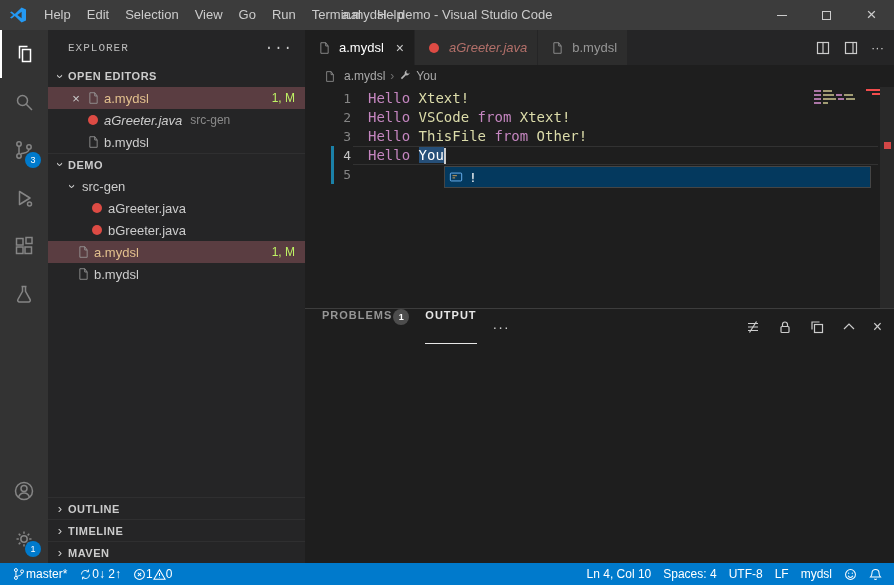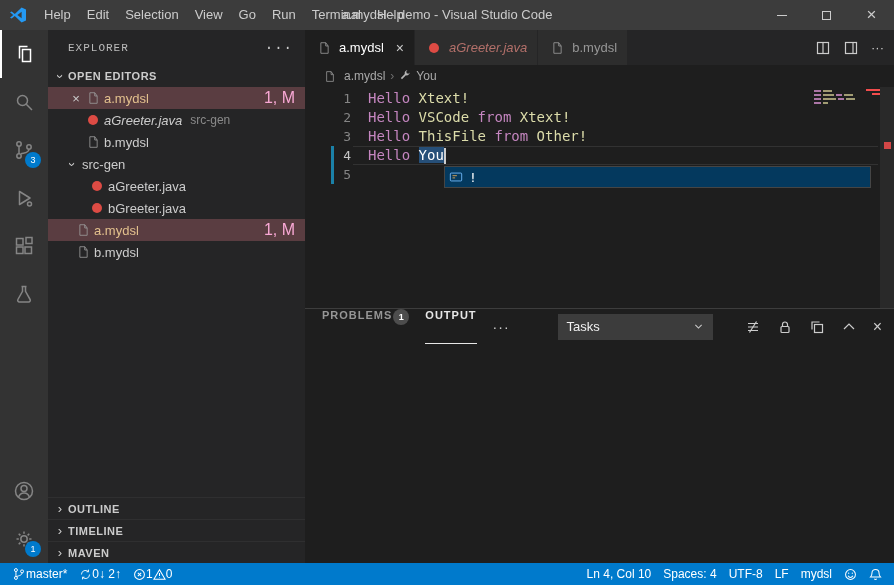--- a/index.html
+++ b/index.html
@@ -37,21 +37,21 @@
   .sec-label { font-size:11px; font-weight:bold; color:#cccccc; letter-spacing:.5px; }
   .chev { display:inline-block; width:16px; text-align:center; color:#cccccc; font-size:13px; flex:none; }
   .chev.open { transform:rotate(90deg); }
   .oe-header { padding-left:4px; }
   .oe-item { padding-left:20px; }
   .slot { width:16px; flex:none; display:flex; justify-content:center; color:#cccccc; }
   .fico { width:18px; flex:none; display:flex; justify-content:center; align-items:center; }
   .name { padding-left:2px; }
   .desc { color:#8a8a8a; font-size:12px; margin-left:8px; }
   .italic { font-style:italic; }
-  .badge-mod { margin-left:auto; padding-right:10px; color:#f9a8d4; font-size:16px; }
+  .badge-mod { margin-left:auto; padding-right:10px; color:#bef264; font-size:12px; }
   .sel-row { background:#5a3d41; }
   .sel-row .name { color:#e2c08d; }
   .demo-header { border-top:1px solid #2f2f30; padding-left:4px; }
   .tree-1 { padding-left:16px; }
   .tree-file-1 { padding-left:26px; }
   .tree-file-2 { padding-left:40px; }
   .sb-bottom { margin-top:auto; }
   .sb-sec { border-top:1px solid #2f2f30; padding-left:4px; }
   .java-ico { width:10px; height:10px; border-radius:50%; background:#dd4b44; }
   .file-ico svg { stroke:#9d9d9d; fill:none; }
@@ -247,20 +247,24 @@
         <span class="slot"></span>
         <span class="fico file-ico">
             <svg width="13" height="14" viewBox="0 0 16 16">
               <path d="M9.5 1.5h-6v13h9V5.5z"></path>
               <path d="M9.5 1.5v4h3"></path>
             </svg>
           </span>
         <span class="name">b.mydsl</span>
       </div>
 
+      <div class="row demo-header">
+        <span class="chev open">›</span>
+        <span class="sec-label">DEMO</span>
+      </div>
       <div class="row tree-1">
         <span class="chev open">›</span>
         <span class="name">src-gen</span>
       </div>
       <div class="row tree-file-2">
         <span class="fico">
             <span class="java-ico"></span>
           </span>
         <span class="name">aGreeter.java</span>
       </div>
@@ -442,26 +446,20 @@
       <div class="panel">
         <div class="panel-header">
           <div class="p-tab">
             <span>PROBLEMS</span>
             <span class="p-badge">1</span>
           </div>
           <div class="p-tab active">
             <span>OUTPUT</span>
           </div>
           <span class="p-more">···</span>
-          <div class="p-select">
-            <span>Tasks</span>
-            <svg width="11" height="11" viewBox="0 0 14 14">
-                <path d="M3 5l4 4 4-4" fill="none" stroke="#cccccc" stroke-width="1.3"></path>
-              </svg>
-          </div>
           <div class="p-actions">
             <svg width="16" height="16" viewBox="0 0 16 16">
                 <path d="M3 4.5h10M3 8h10M3 11.5h10"></path>
                 <path d="M11.5 2.5l-7 11"></path>
               </svg>
             <svg width="16" height="16" viewBox="0 0 16 16">
                 <rect x="4" y="7.5" width="8" height="6" rx="1"></rect>
                 <path d="M5.5 7.5V5.5a2.5 2.5 0 0 1 5 0v2"></path>
               </svg>
             <svg width="16" height="16" viewBox="0 0 16 16">

